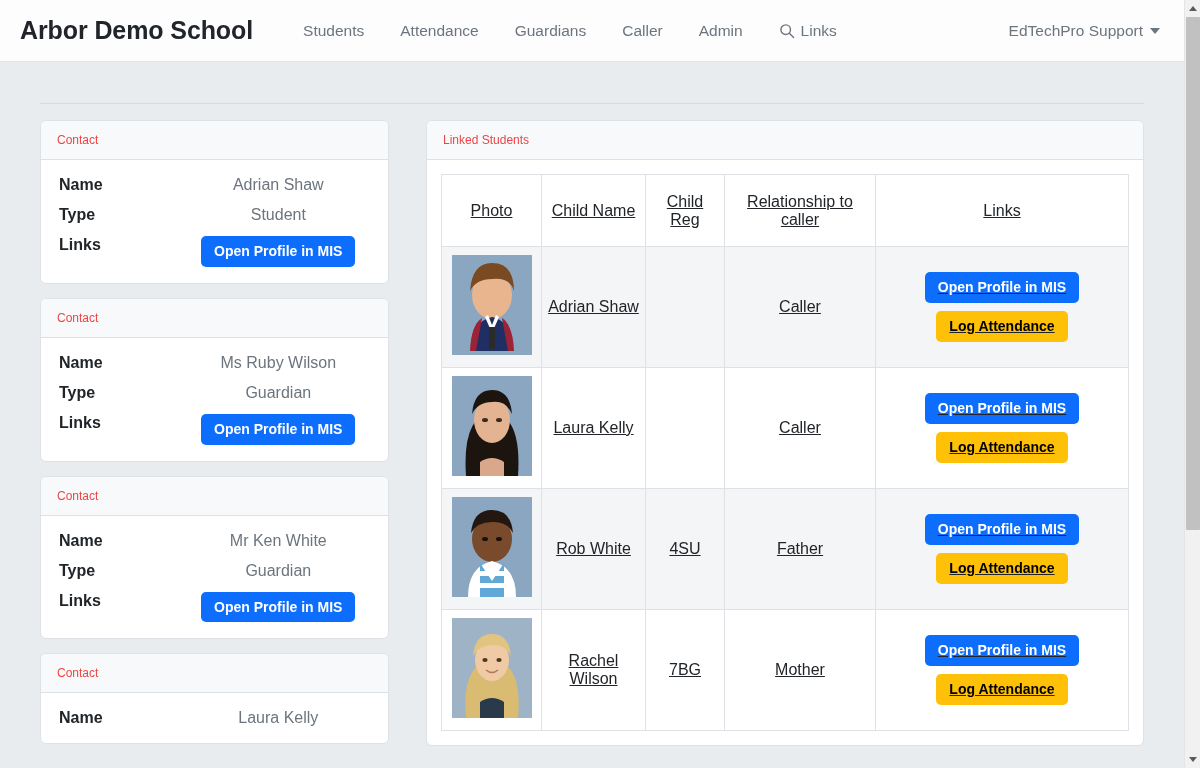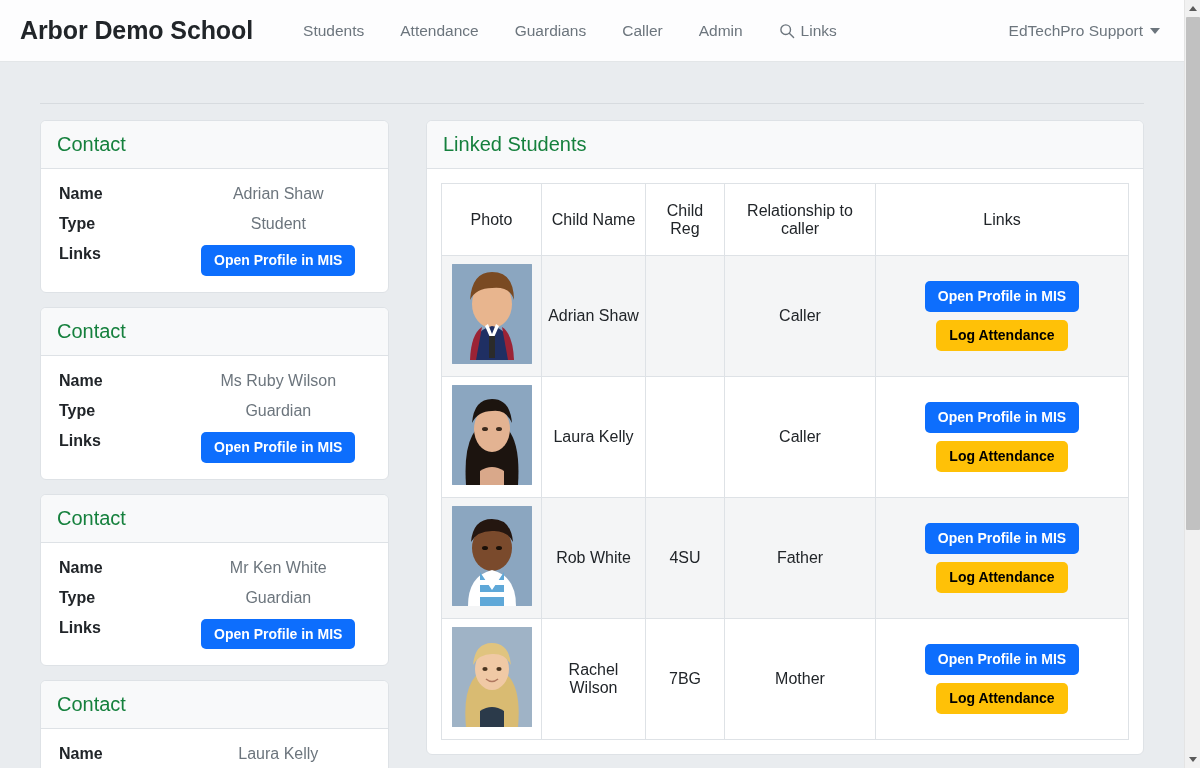--- a/index.html
+++ b/index.html
@@ -114,22 +114,22 @@
     background: #ffffff;
     border: 1px solid #dee2e6;
     border-radius: 6px;
     margin-bottom: 14px;
     overflow: hidden;
   }
   .card-header {
     background: #f8f9fa;
     border-bottom: 1px solid #dee2e6;
     padding: 12px 16px;
-    font-size: 20px;
-    color: #15803d;
+    font-size: 12px;
+    color: #ef4444;
     font-weight: 400;
   }
   .card-body { padding: 16px 14px 14px 14px; }
 
   
   .kv-row {
     display: flex;
     margin-bottom: 12px;
   }
   .kv-row:last-child { margin-bottom: 2px; }
@@ -167,20 +167,21 @@
   }
   .btn-primary { background: #0d6efd; color: #ffffff; }
   .btn-warning { background: #ffc107; color: #000000; text-align: right; }
 
   
   .table-card .card-body { padding: 14px; }
   table.students {
     width: 100%;
     border-collapse: collapse;
     table-layout: fixed;
+    text-decoration: underline;
   }
   table.students th,
   table.students td {
     border: 1px solid #dee2e6;
     text-align: center;
     vertical-align: middle;
     font-size: 16px;
     color: #212529;
     font-weight: 400;
     padding: 8px 6px;

